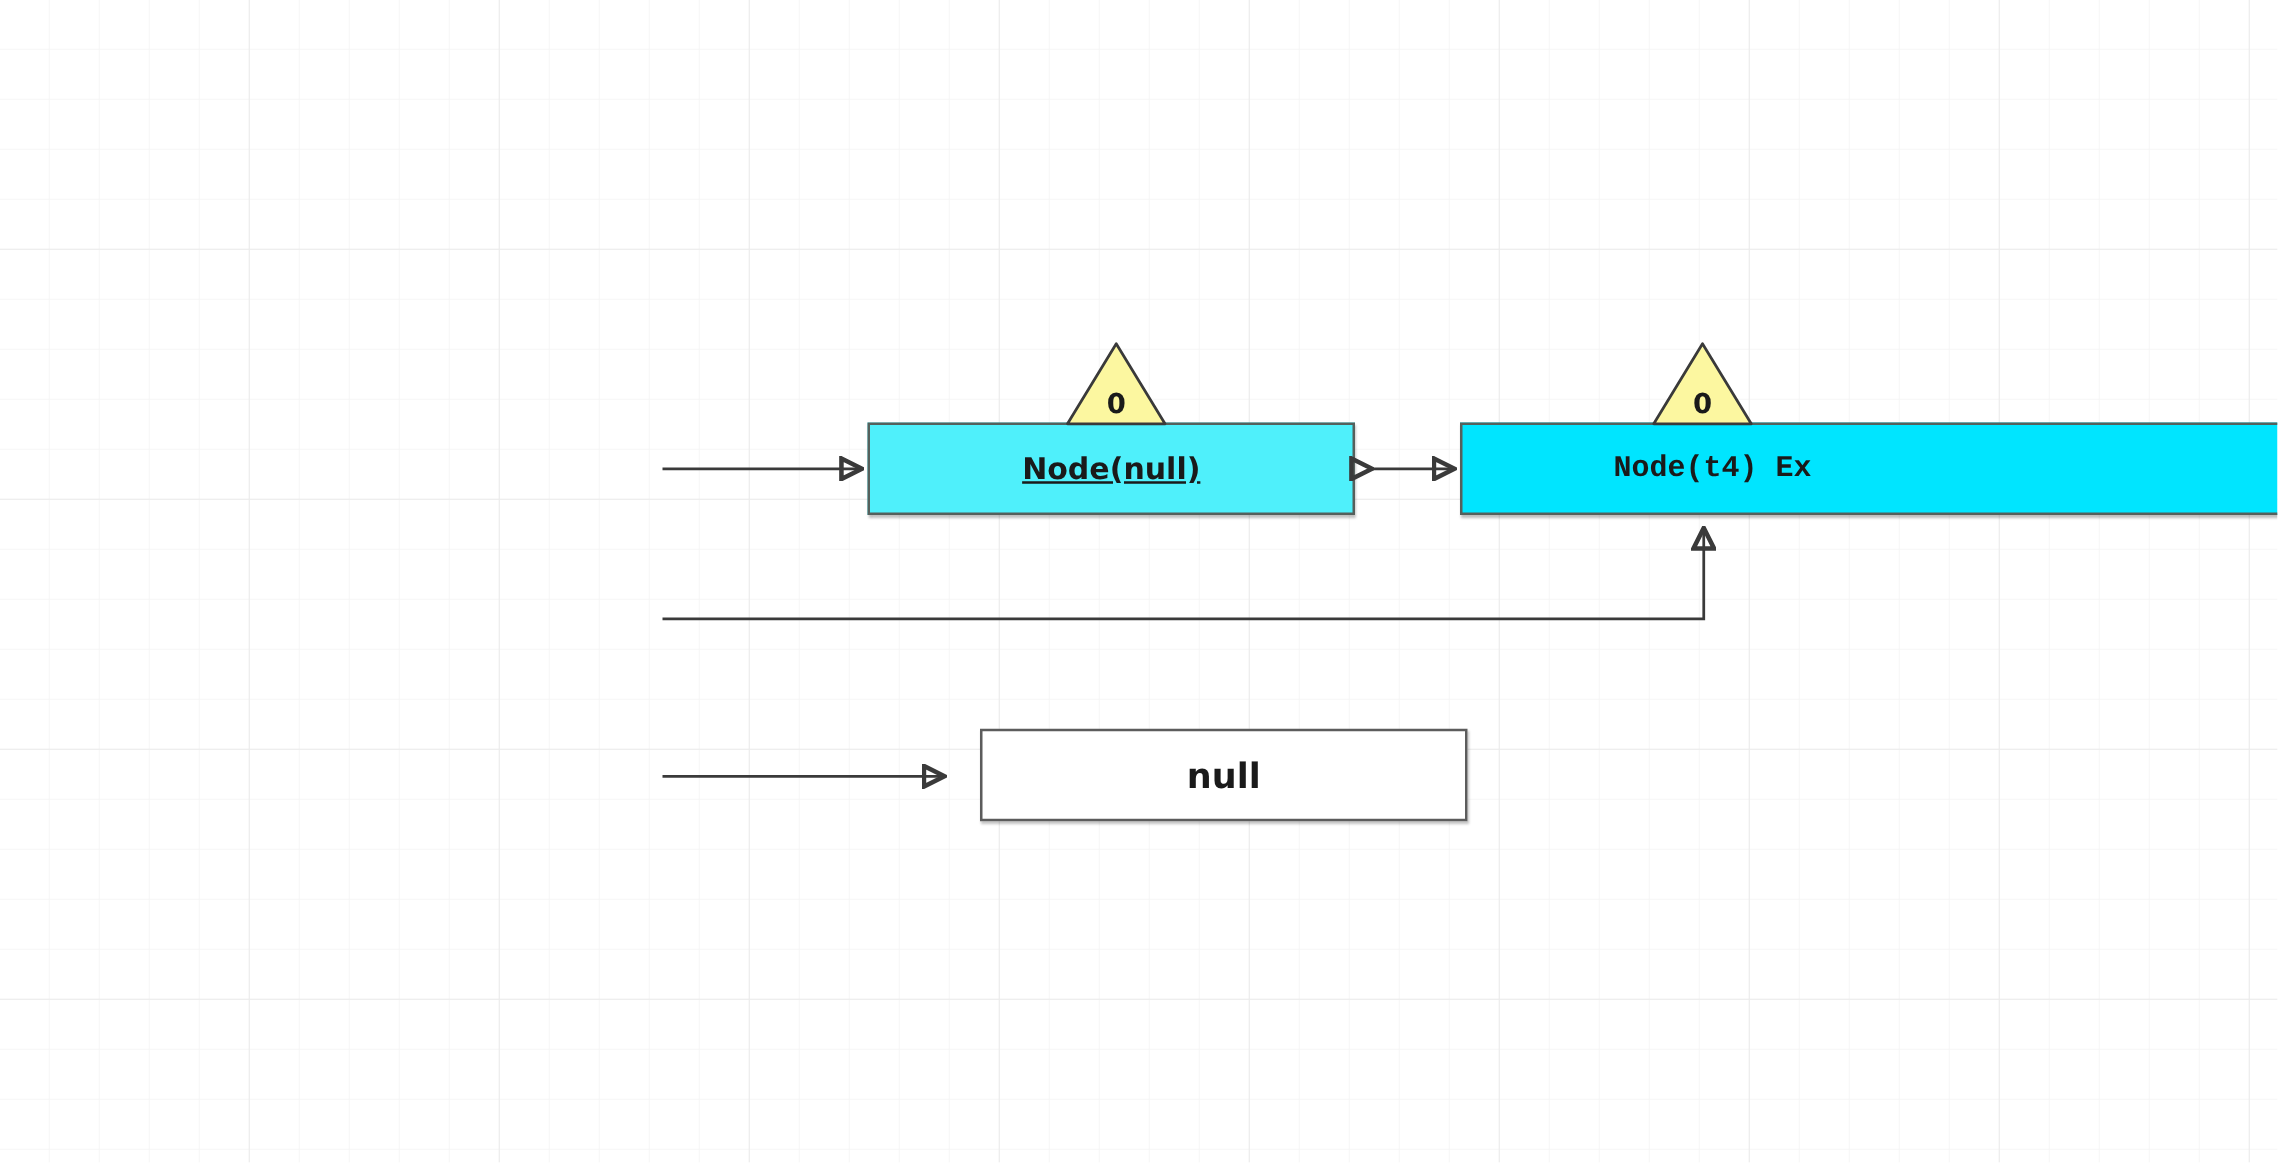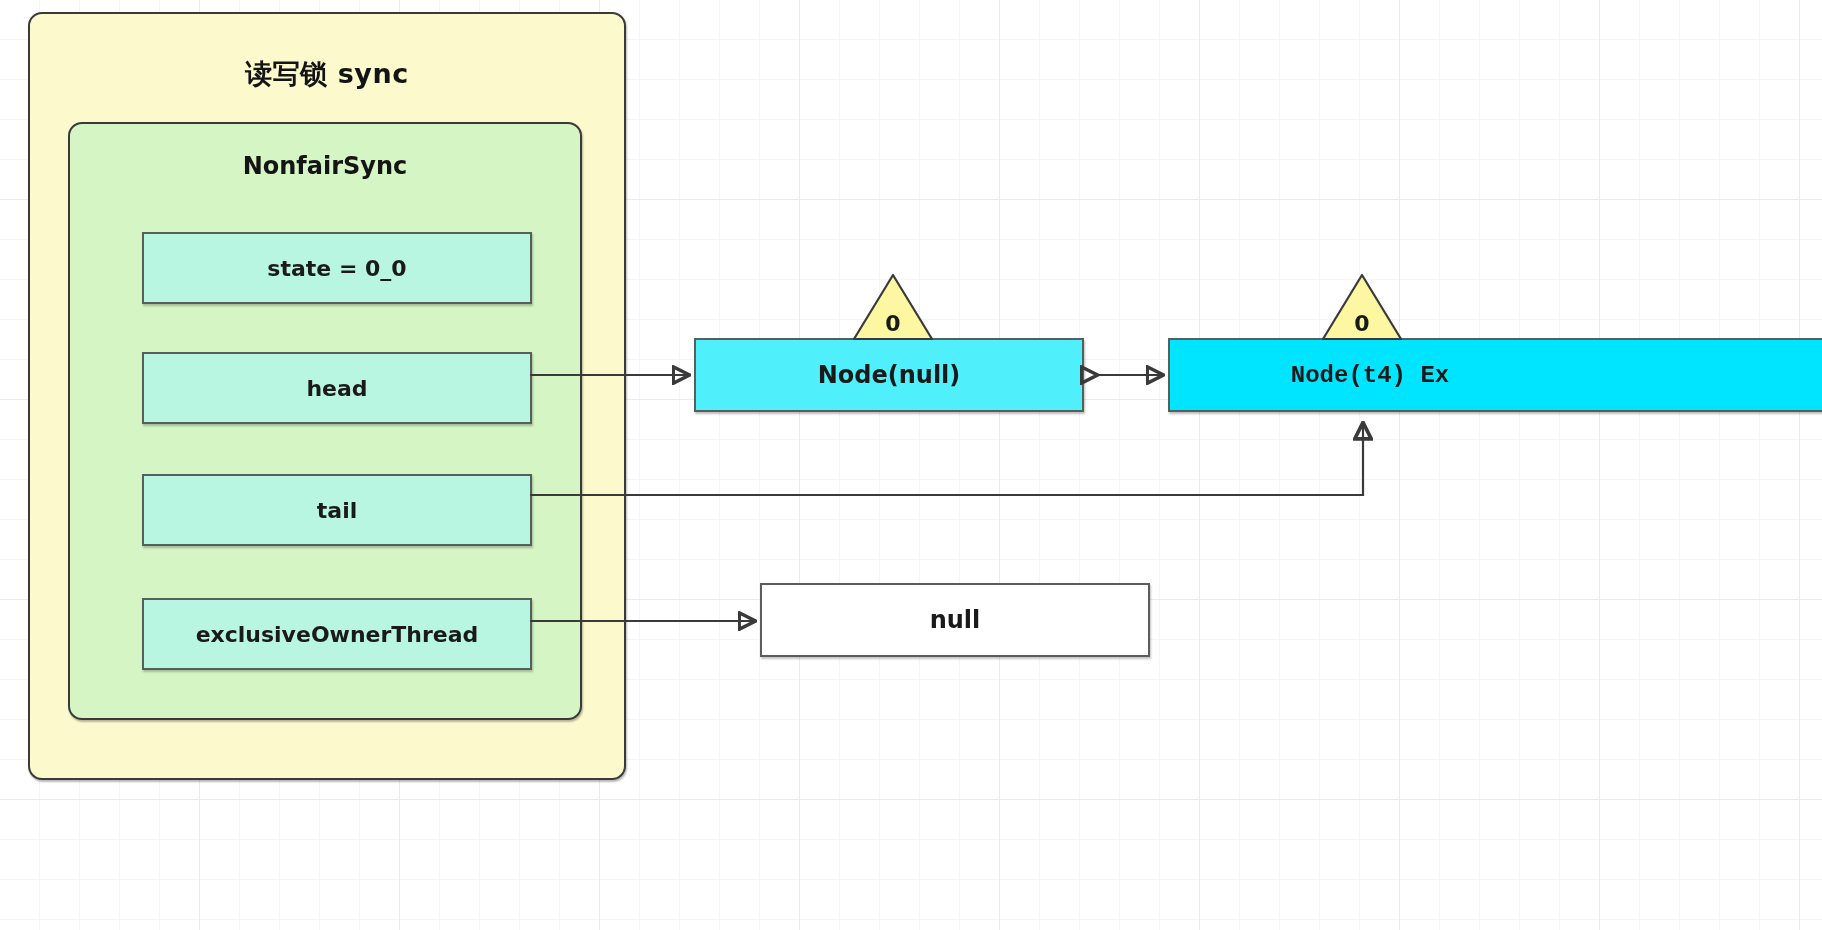--- a/index.html
+++ b/index.html
@@ -79,28 +79,29 @@
     background: #b9f6e2;
     font-size: 22px;
     box-shadow: 1px 2px 2px rgba(0,0,0,0.24);
   }
 
   .node {
     border: 2px solid #55605c;
     font-size: 24px;
     box-shadow: 1px 2px 2px rgba(0,0,0,0.26);
   }
-  .node-a { background: #4ff0fb; }
+  .node-a { background: #4ff0fb; text-decoration: underline; }
   .node-b { background: #00e5ff; }
 
   .nullbox {
     border: 2px solid #5c5c5c;
     background: #ffffff;
-    font-size: 24px;
+    font-size: 28px;
     box-shadow: 1px 2px 2px rgba(0,0,0,0.24);
+    margin-left: 24px;
   }
 
   
   .tri-badge {
     position: absolute;
     width: 84px;
     height: 70px;
   }
   .tri-badge .tri-num {
     position: absolute;
@@ -124,43 +125,20 @@
     height: 930px;
     pointer-events: none;
   }
   .conn path, .conn line { stroke: #3a3a3a; stroke-width: 2.2; fill: none; }
 </style>
 </head>
 <body>
 
 <div id="canvas">
 
-  <div class="box outer-sync" style="left:28px; top:12px; width:598px; height:768px;">
-    <div class="outer-title">读写锁 sync</div>
-
-    <div class="box inner-sync" style="left:38px; top:108px; width:514px; height:598px;">
-      <div class="inner-title">NonfairSync</div>
-
-      <div class="box field" style="left:72px; top:108px; width:390px; height:72px;">
-        <span>state = 0_0</span>
-      </div>
-
-      <div class="box field" style="left:72px; top:228px; width:390px; height:72px;">
-        <span>head</span>
-      </div>
-
-      <div class="box field" style="left:72px; top:350px; width:390px; height:72px;">
-        <span>tail</span>
-      </div>
-
-      <div class="box field" style="left:72px; top:474px; width:390px; height:72px;">
-        <span>exclusiveOwnerThread</span>
-      </div>
-    </div>
-  </div>
 
   <div class="box node node-a" style="left:694px; top:338px; width:390px; height:74px;">
     <span>Node(null)</span>
   </div>
   <div class="tri-badge" style="left:851px; top:272px;">
     <svg width="84" height="70" viewBox="0 0 84 70">
       <polygon points="42,3 81,67 3,67" fill="#fcf7a0" stroke="#3a3a3a" stroke-width="2.2" stroke-linejoin="round"></polygon>
     </svg>
     <span class="tri-num">0</span>
   </div>

